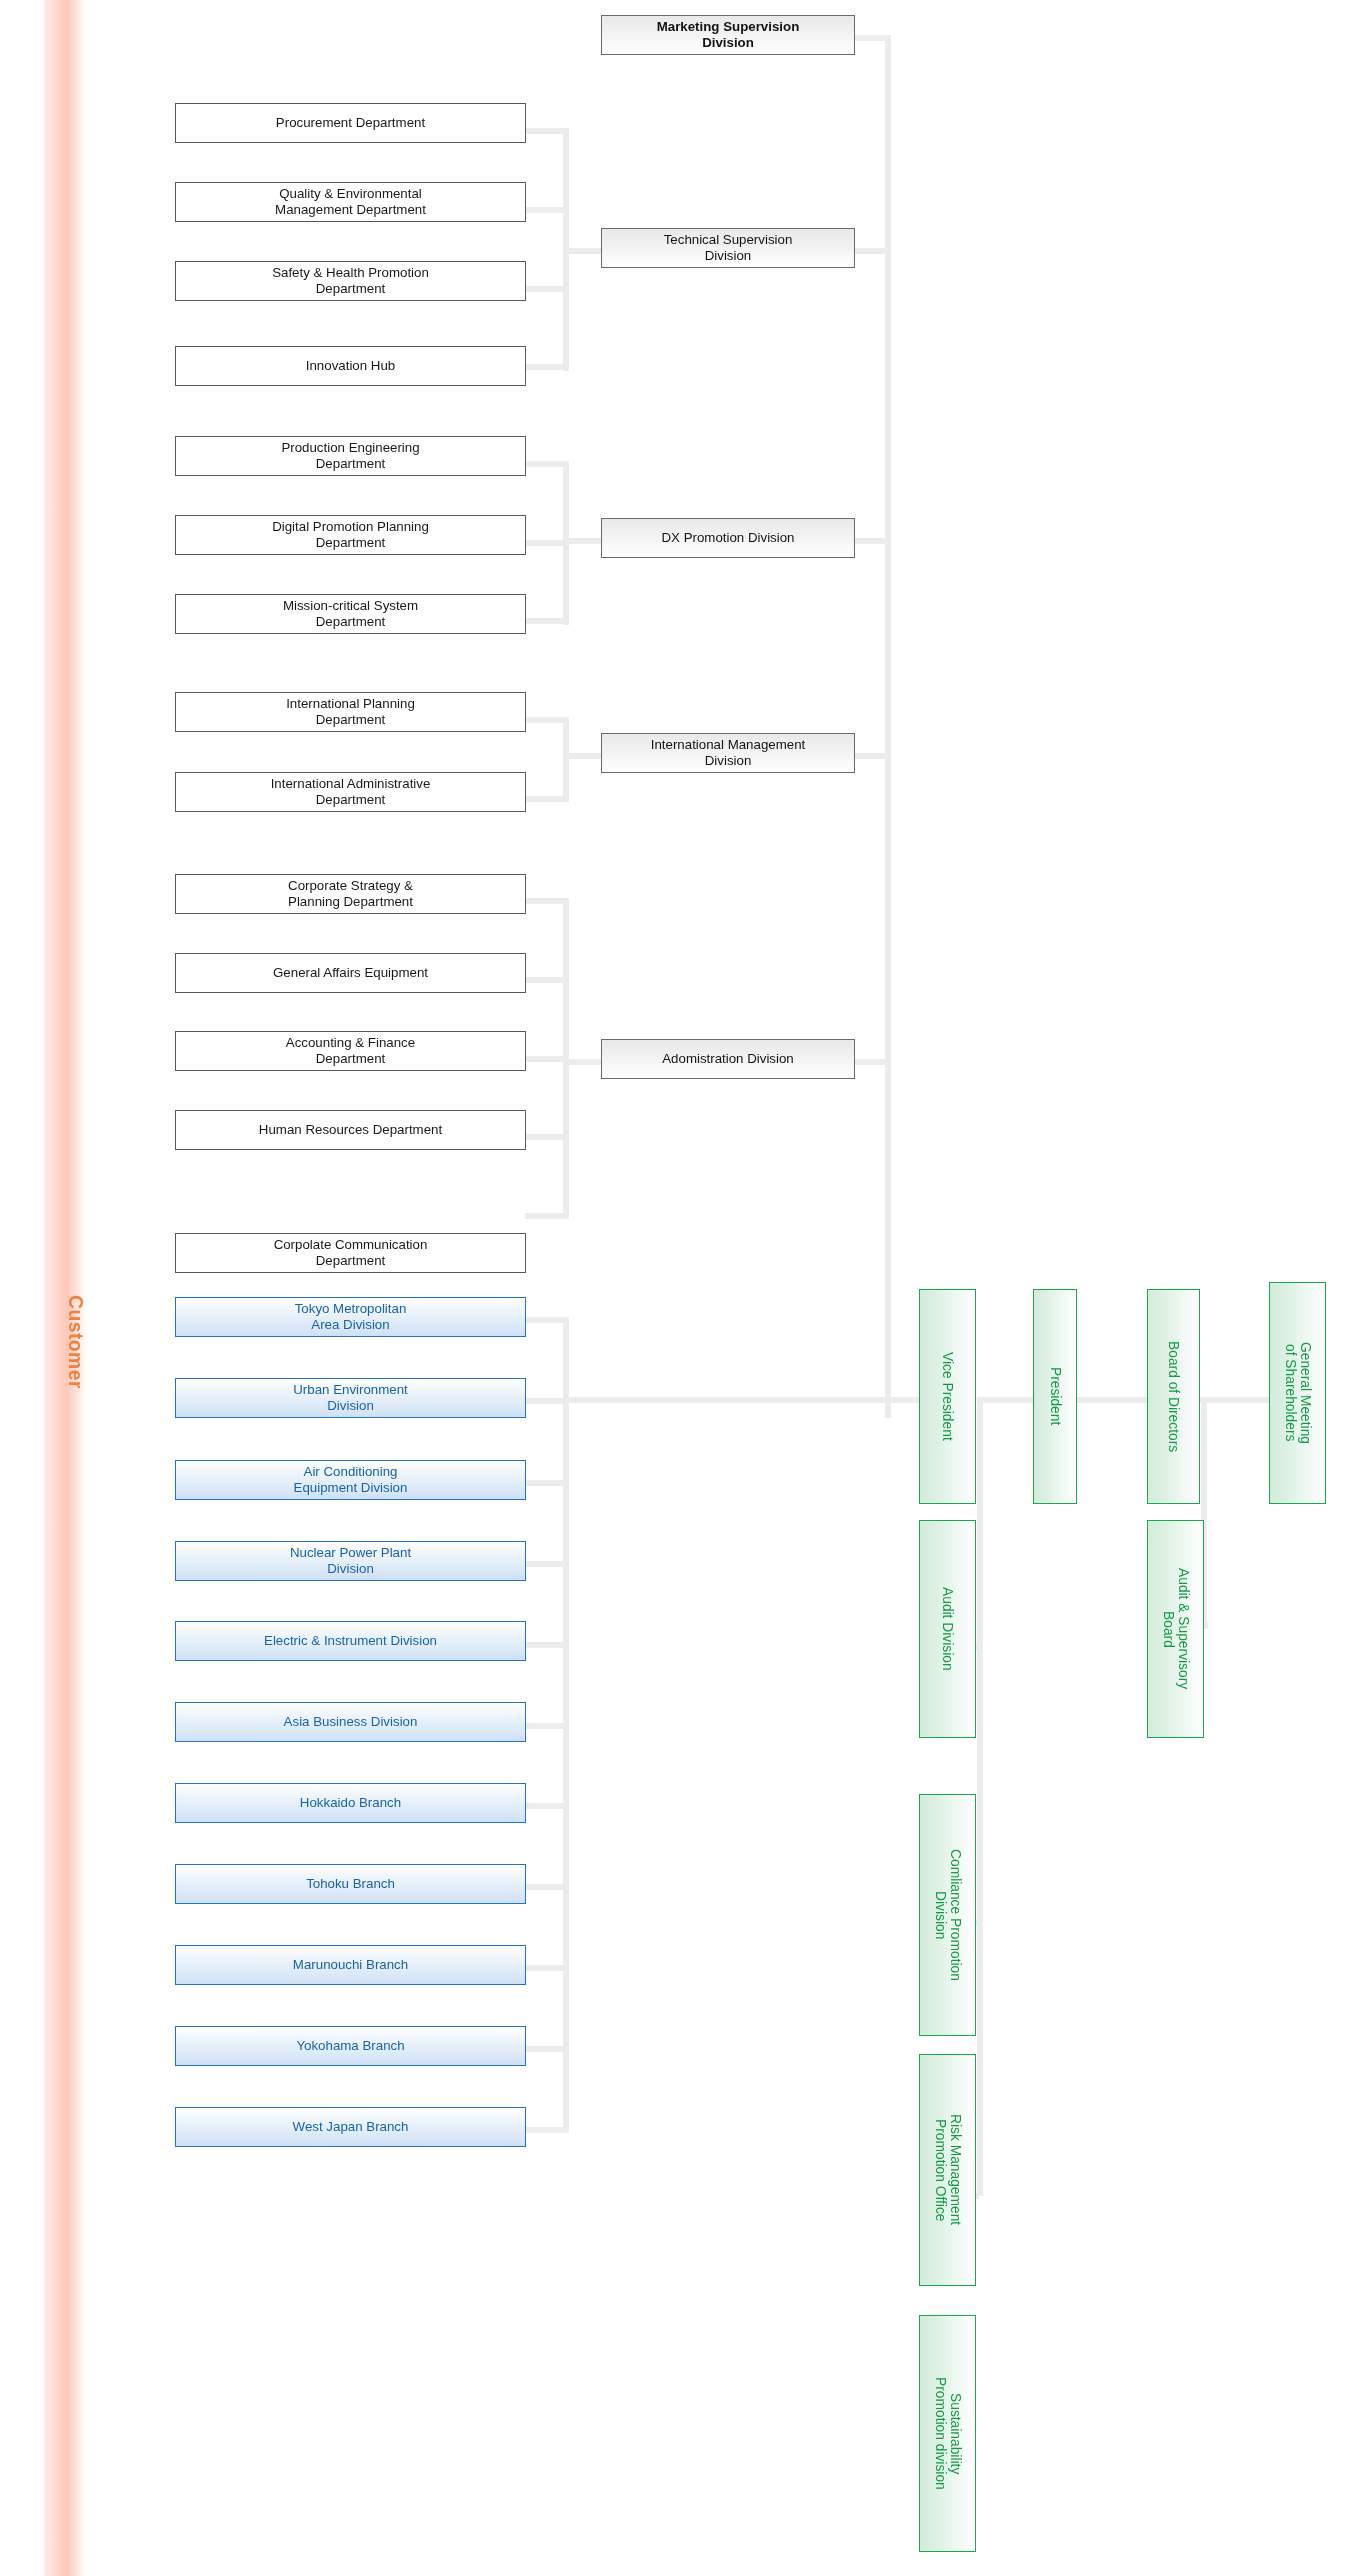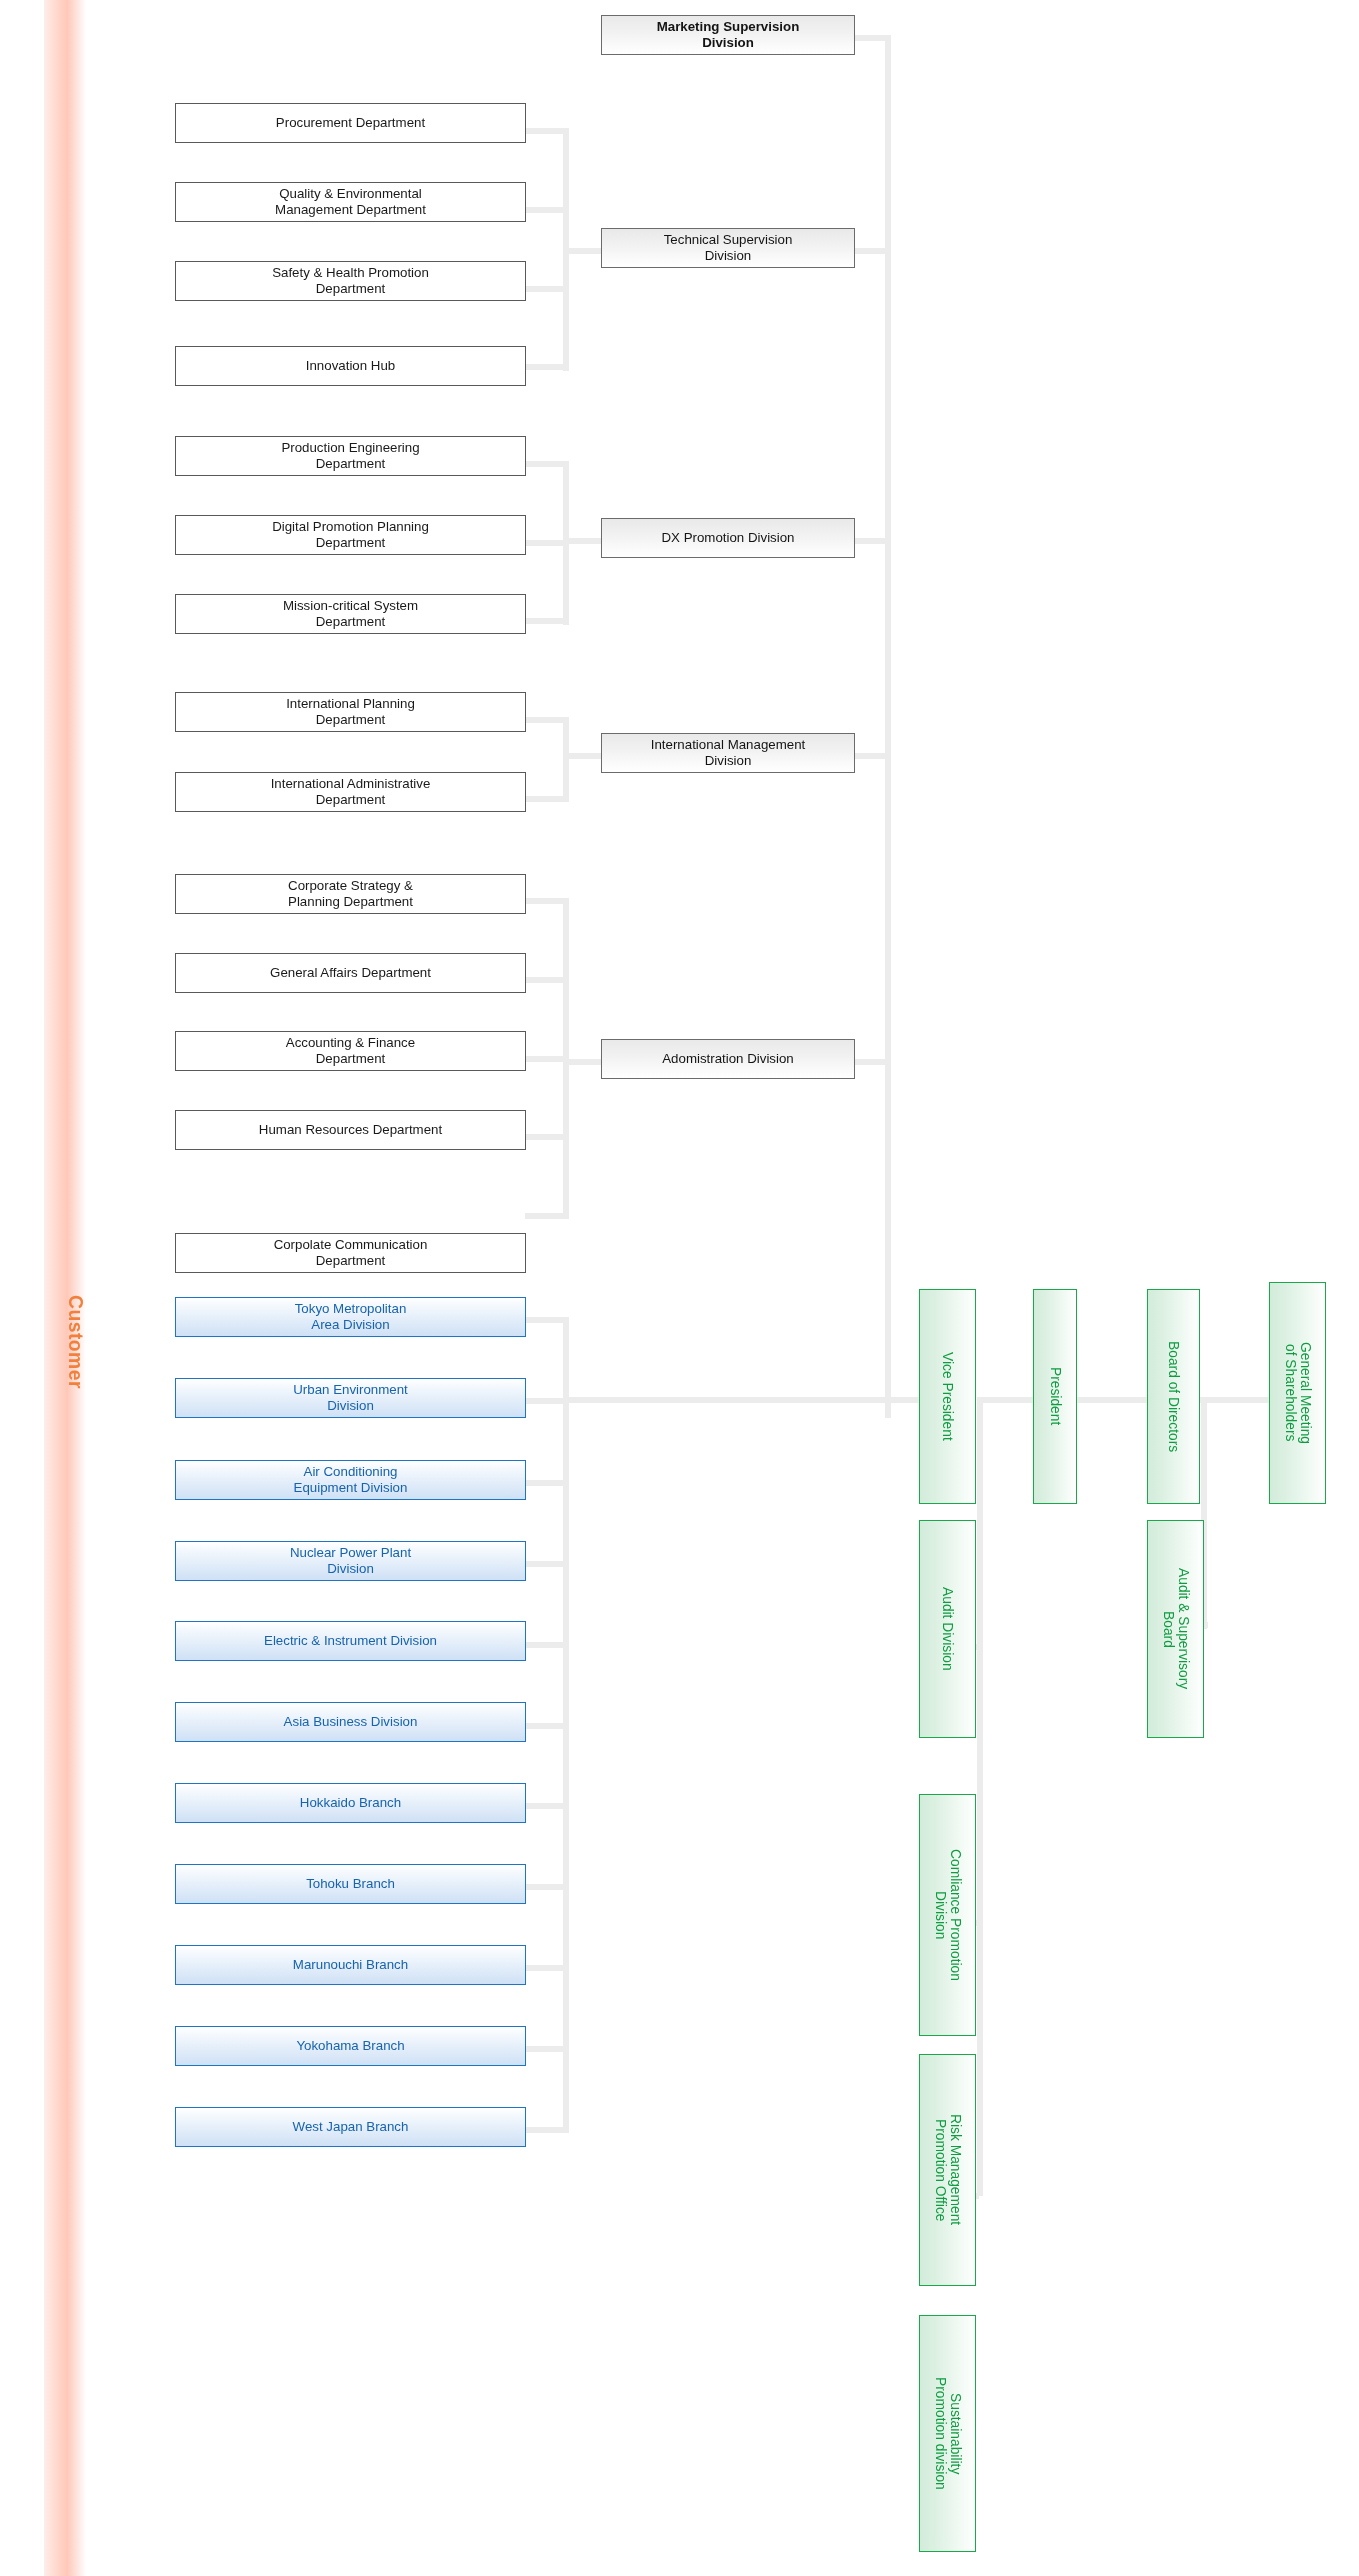--- a/index.html
+++ b/index.html
@@ -124,21 +124,21 @@
   <div class="box dept" style="top:103px;">Procurement Department</div>
   <div class="box dept" style="top:182px;">Quality &amp; Environmental<br>Management Department</div>
   <div class="box dept" style="top:261px;">Safety &amp; Health Promotion<br>Department</div>
   <div class="box dept" style="top:340px;margin-top:6px;">Innovation Hub</div>
   <div class="box dept" style="top:436px;">Production Engineering<br>Department</div>
   <div class="box dept" style="top:515px;">Digital Promotion Planning<br>Department</div>
   <div class="box dept" style="top:594px;">Mission-critical System<br>Department</div>
   <div class="box dept" style="top:692px;">International Planning<br>Department</div>
   <div class="box dept" style="top:772px;">International Administrative<br>Department</div>
   <div class="box dept" style="top:874px;">Corporate Strategy &amp;<br>Planning Department</div>
-  <div class="box dept" style="top:953px;">General Affairs Department</div>
+  <div class="box dept" style="top:953px;">General Affairs Equipment</div>
   <div class="box dept" style="top:1031px;">Accounting &amp; Finance<br>Department</div>
   <div class="box dept" style="top:1110px;">Human Resources Department</div>
   <div class="box dept" style="top:1189px;margin-top:44px;">Corpolate Communication<br>Department</div>
 
   <div class="box division" style="top:14.7px;font-weight:bold;">Marketing Supervision<br>Division</div>
   <div class="box division" style="top:228px;">Technical Supervision<br>Division</div>
   <div class="box division" style="top:518px;">DX Promotion Division</div>
   <div class="box division" style="top:733px;">International Management<br>Division</div>
   <div class="box division" style="top:1039px;">Adomistration Division</div>
 

